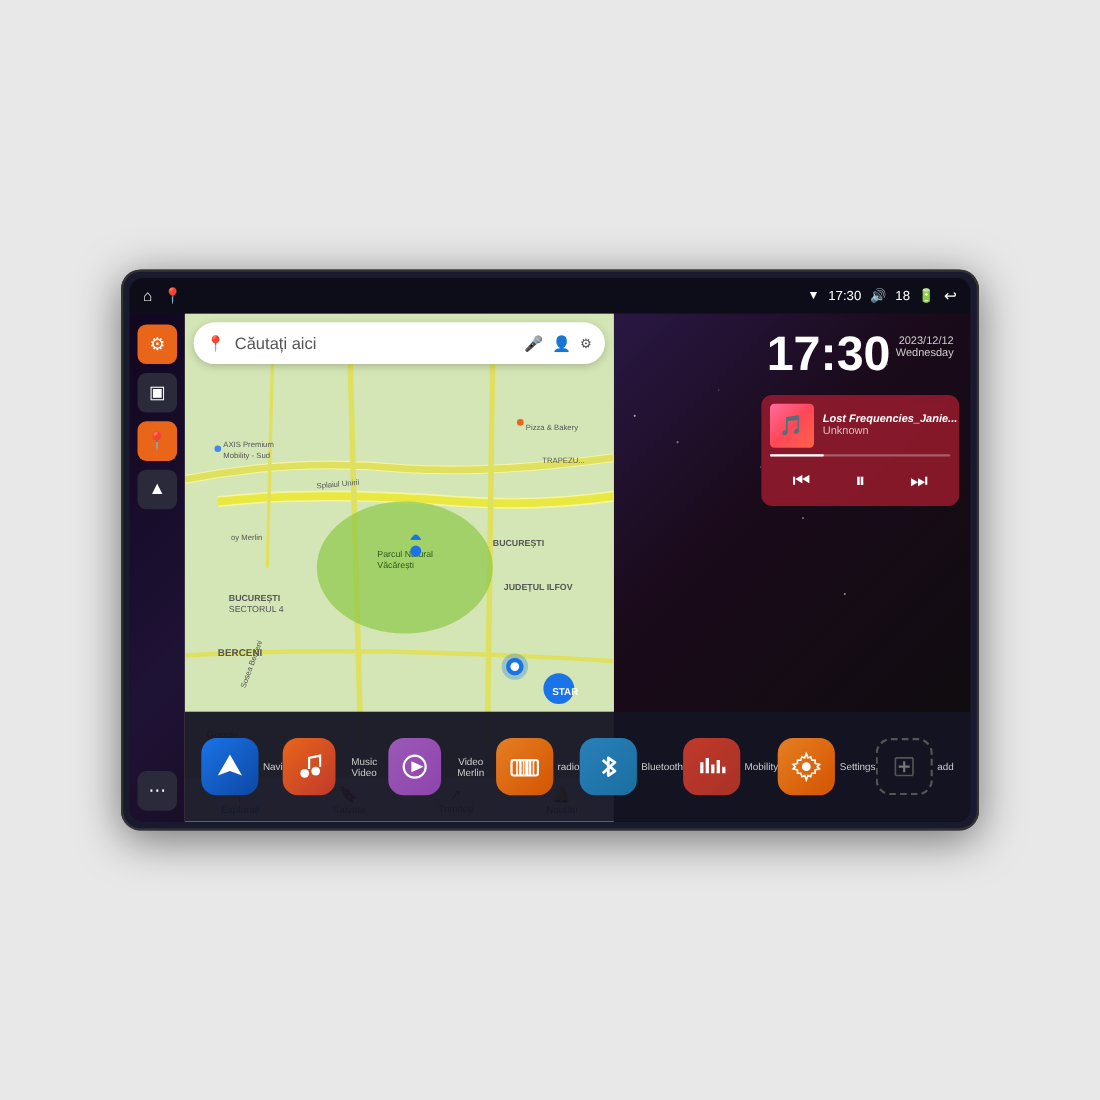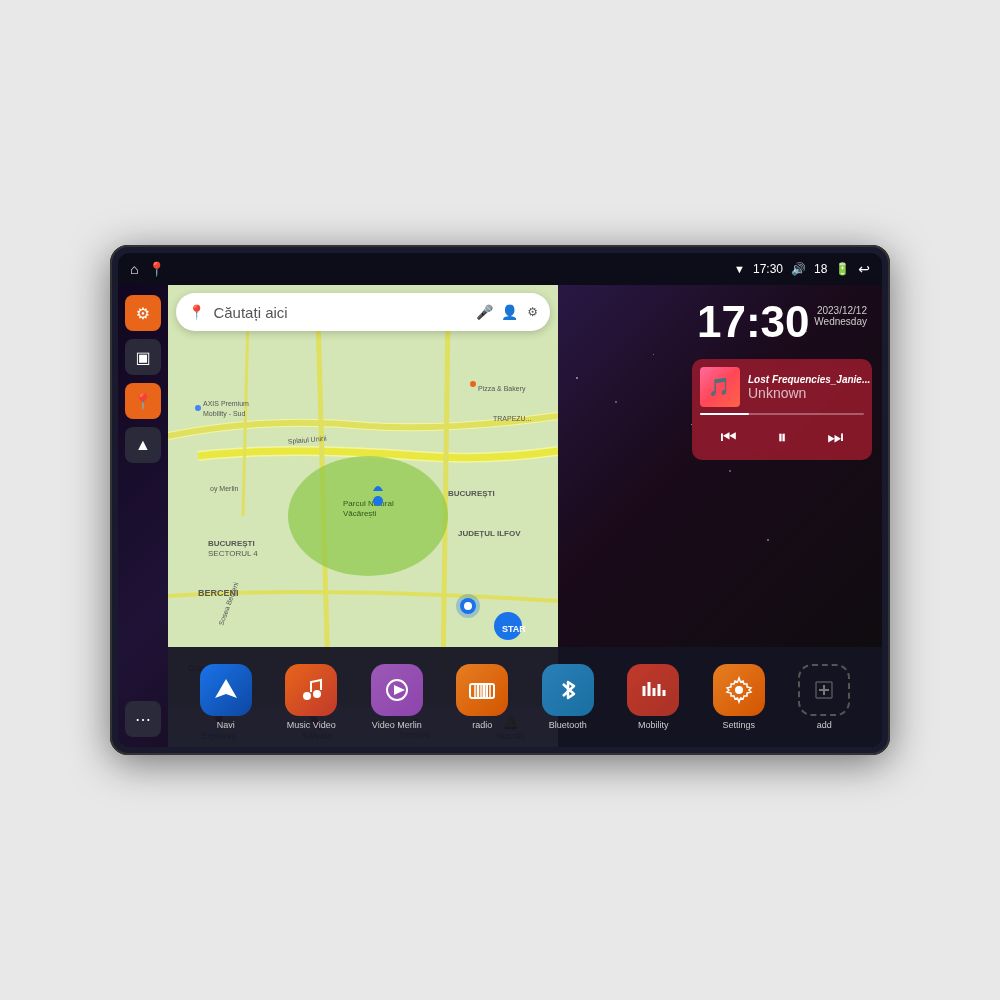--- a/index.html
+++ b/index.html
@@ -252,21 +252,21 @@
       font-size: 10px;
       font-weight: bold;
       white-space: nowrap;
       overflow: hidden;
       text-overflow: ellipsis;
       font-style: italic;
     }
 
     .music-artist {
       color: rgba(255,255,255,0.7);
-      font-size: 14px;
+      font-size: 10px;
     }
 
     .music-progress {
       height: 2px;
       background: rgba(255,255,255,0.3);
       border-radius: 1px;
       margin-bottom: 8px;
       position: relative;
     }
 
@@ -299,21 +299,21 @@
       height: 100px;
       background: rgba(20, 20, 35, 0.95);
       display: flex;
       align-items: center;
       justify-content: space-around;
       padding: 8px 15px;
     }
 
     .app-item {
       display: flex;
-      flex-direction: column;
+      flex-direction: row;
       align-items: center;
       gap: 4px;
       cursor: pointer;
     }
 
     .app-icon-wrap {
       width: 52px;
       height: 52px;
       border-radius: 14px;
       display: flex;

